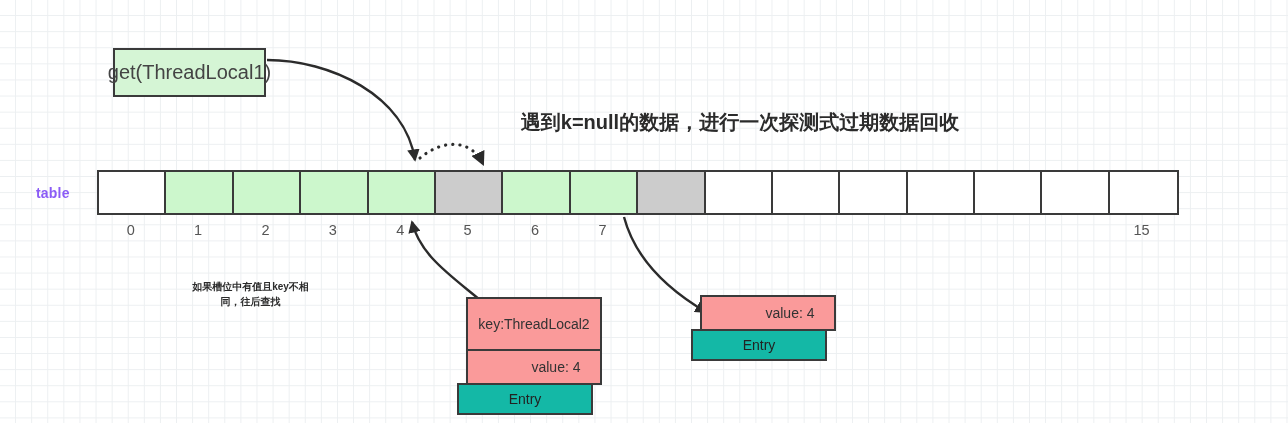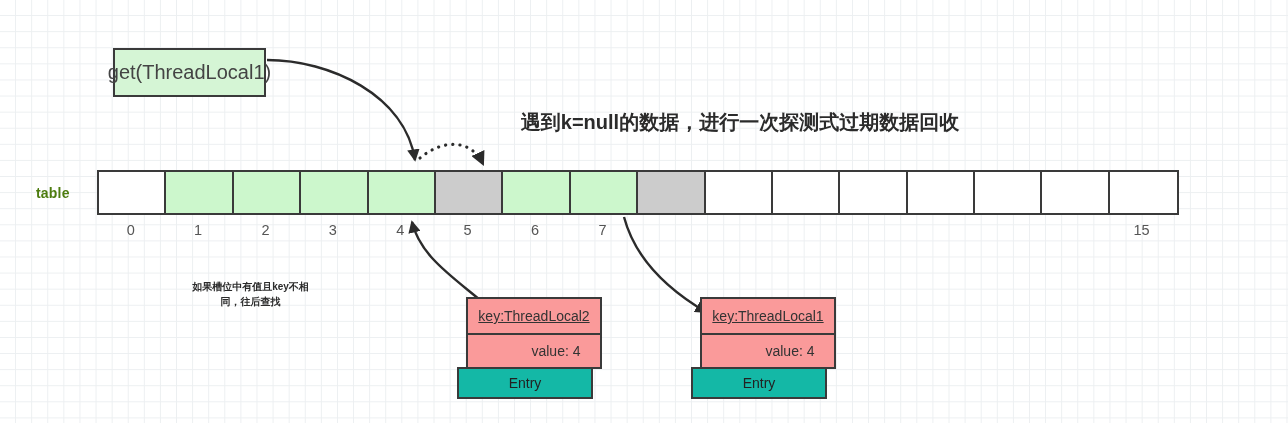--- a/index.html
+++ b/index.html
@@ -45,21 +45,21 @@
     color: #444;
   }
 
   
   #table-label {
     position: absolute;
     left: 36px;
     top: 185px;
     font-size: 14px;
     font-weight: bold;
-    color: #4d7c0f;
+    color: #8b5cf6;
     letter-spacing: .2px;
   }
   #table-array {
     position: absolute;
     left: 97px;
     top: 170px;
     height: 45px;
     display: flex;
     box-sizing: border-box;
     border: 2px solid #3a3a3a;
@@ -96,21 +96,21 @@
     position: relative;
     box-sizing: border-box;
     border: 2px solid #3a3a3a;
     background: #fa9a9a;
     display: flex;
     align-items: center;
     justify-content: center;
     font-size: 14px;
     color: #333;
   }
-  .entry-key { width: 136px; height: 38px; text-decoration: underline; }
+  .entry-key { width: 136px; height: 54px; }
   .entry-value { width: 136px; height: 36px; margin-top: -2px; padding-left: 44px; }
   .entry-tag {
     position: relative;
     box-sizing: border-box;
     border: 2px solid #3a3a3a;
     background: #14b8a6;
     width: 136px;
     height: 32px;
     margin-top: -2px;
     display: flex;
@@ -218,16 +218,15 @@
   <div>同，往后查找</div>
 </div>
 
 <div class="entry-group" id="entry-2">
   <div class="entry-key">key:ThreadLocal2</div>
   <div class="entry-value">value: 4</div>
   <div class="entry-tag">Entry</div>
 </div>
 
 <div class="entry-group" id="entry-1">
-  <div class="entry-key">key:ThreadLocal1</div>
   <div class="entry-value">value: 4</div>
   <div class="entry-tag">Entry</div>
 </div>
 
 </body></html>

